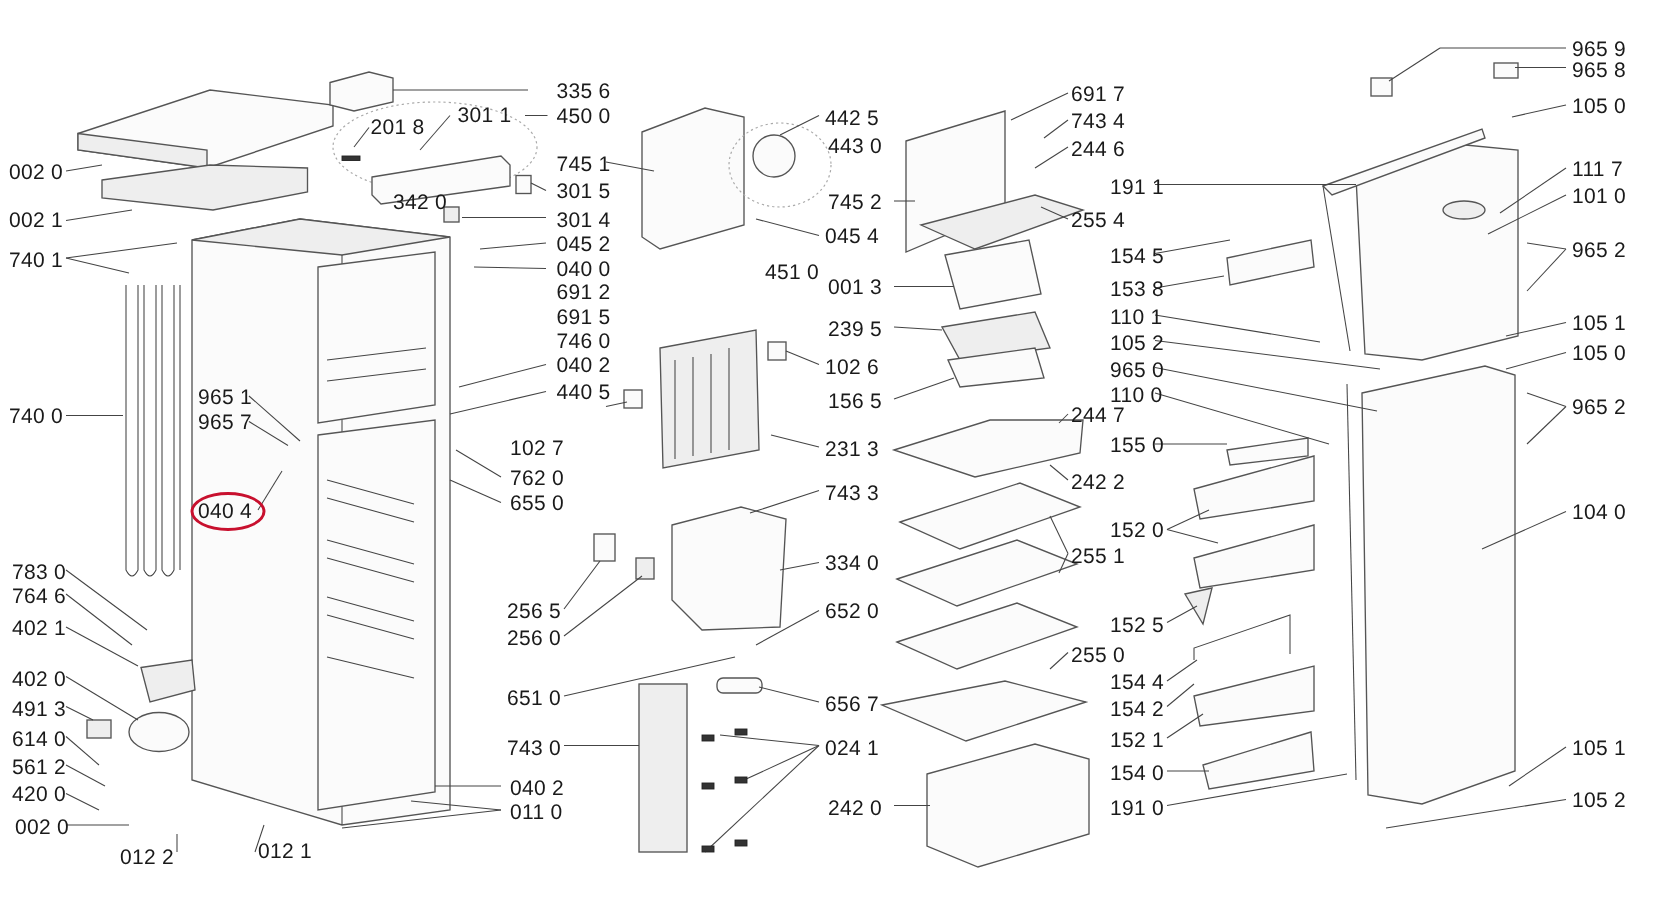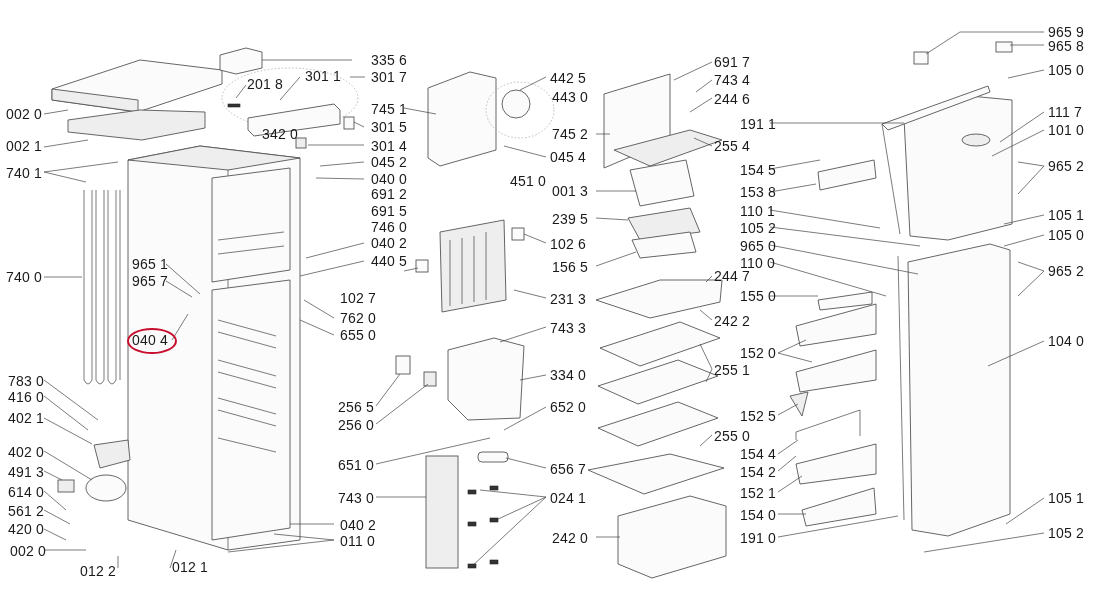--- a/index.html
+++ b/index.html
@@ -244,34 +244,34 @@
 
 <div class="lbl" style="left:6px;top:106px">002 0</div>
 <div class="lbl" style="left:6px;top:138px">002 1</div>
 <div class="lbl" style="left:6px;top:165px">740 1</div>
 <div class="lbl" style="left:6px;top:269px">740 0</div>
 <div class="lbl" style="left:132px;top:256px">965 1</div>
 <div class="lbl" style="left:132px;top:273px">965 7</div>
 <div class="hl" style="left:127px;top:328px;width:46px;height:22px"></div>
 <div class="lbl" style="left:132px;top:332px">040 4</div>
 <div class="lbl" style="left:8px;top:373px">783 0</div>
-<div class="lbl" style="left:8px;top:389px">416 0</div>
+<div class="lbl" style="left:8px;top:389px">764 6</div>
 <div class="lbl" style="left:8px;top:410px">402 1</div>
 <div class="lbl" style="left:8px;top:444px">402 0</div>
 <div class="lbl" style="left:8px;top:464px">491 3</div>
 <div class="lbl" style="left:8px;top:484px">614 0</div>
 <div class="lbl" style="left:8px;top:503px">561 2</div>
 <div class="lbl" style="left:8px;top:521px">420 0</div>
 <div class="lbl" style="left:10px;top:543px">002 0</div>
 <div class="lbl" style="left:80px;top:563px">012 2</div>
 <div class="lbl" style="left:172px;top:559px">012 1</div>
 <div class="lbl" style="left:371px;top:52px">335 6</div>
 <div class="lbl" style="left:247px;top:76px">201 8</div>
 <div class="lbl" style="left:305px;top:68px">301 1</div>
-<div class="lbl" style="left:371px;top:69px">301 7</div>
+<div class="lbl" style="left:371px;top:69px">450 0</div>
 <div class="lbl" style="left:262px;top:126px">342 0</div>
 <div class="lbl" style="left:371px;top:119px">301 5</div>
 <div class="lbl" style="left:371px;top:138px">301 4</div>
 <div class="lbl" style="left:371px;top:154px">045 2</div>
 <div class="lbl" style="left:371px;top:171px">040 0</div>
 <div class="lbl" style="left:371px;top:186px">691 2</div>
 <div class="lbl" style="left:371px;top:203px">691 5</div>
 <div class="lbl" style="left:371px;top:219px">746 0</div>
 <div class="lbl" style="left:371px;top:235px">040 2</div>
 <div class="lbl" style="left:371px;top:253px">440 5</div>

